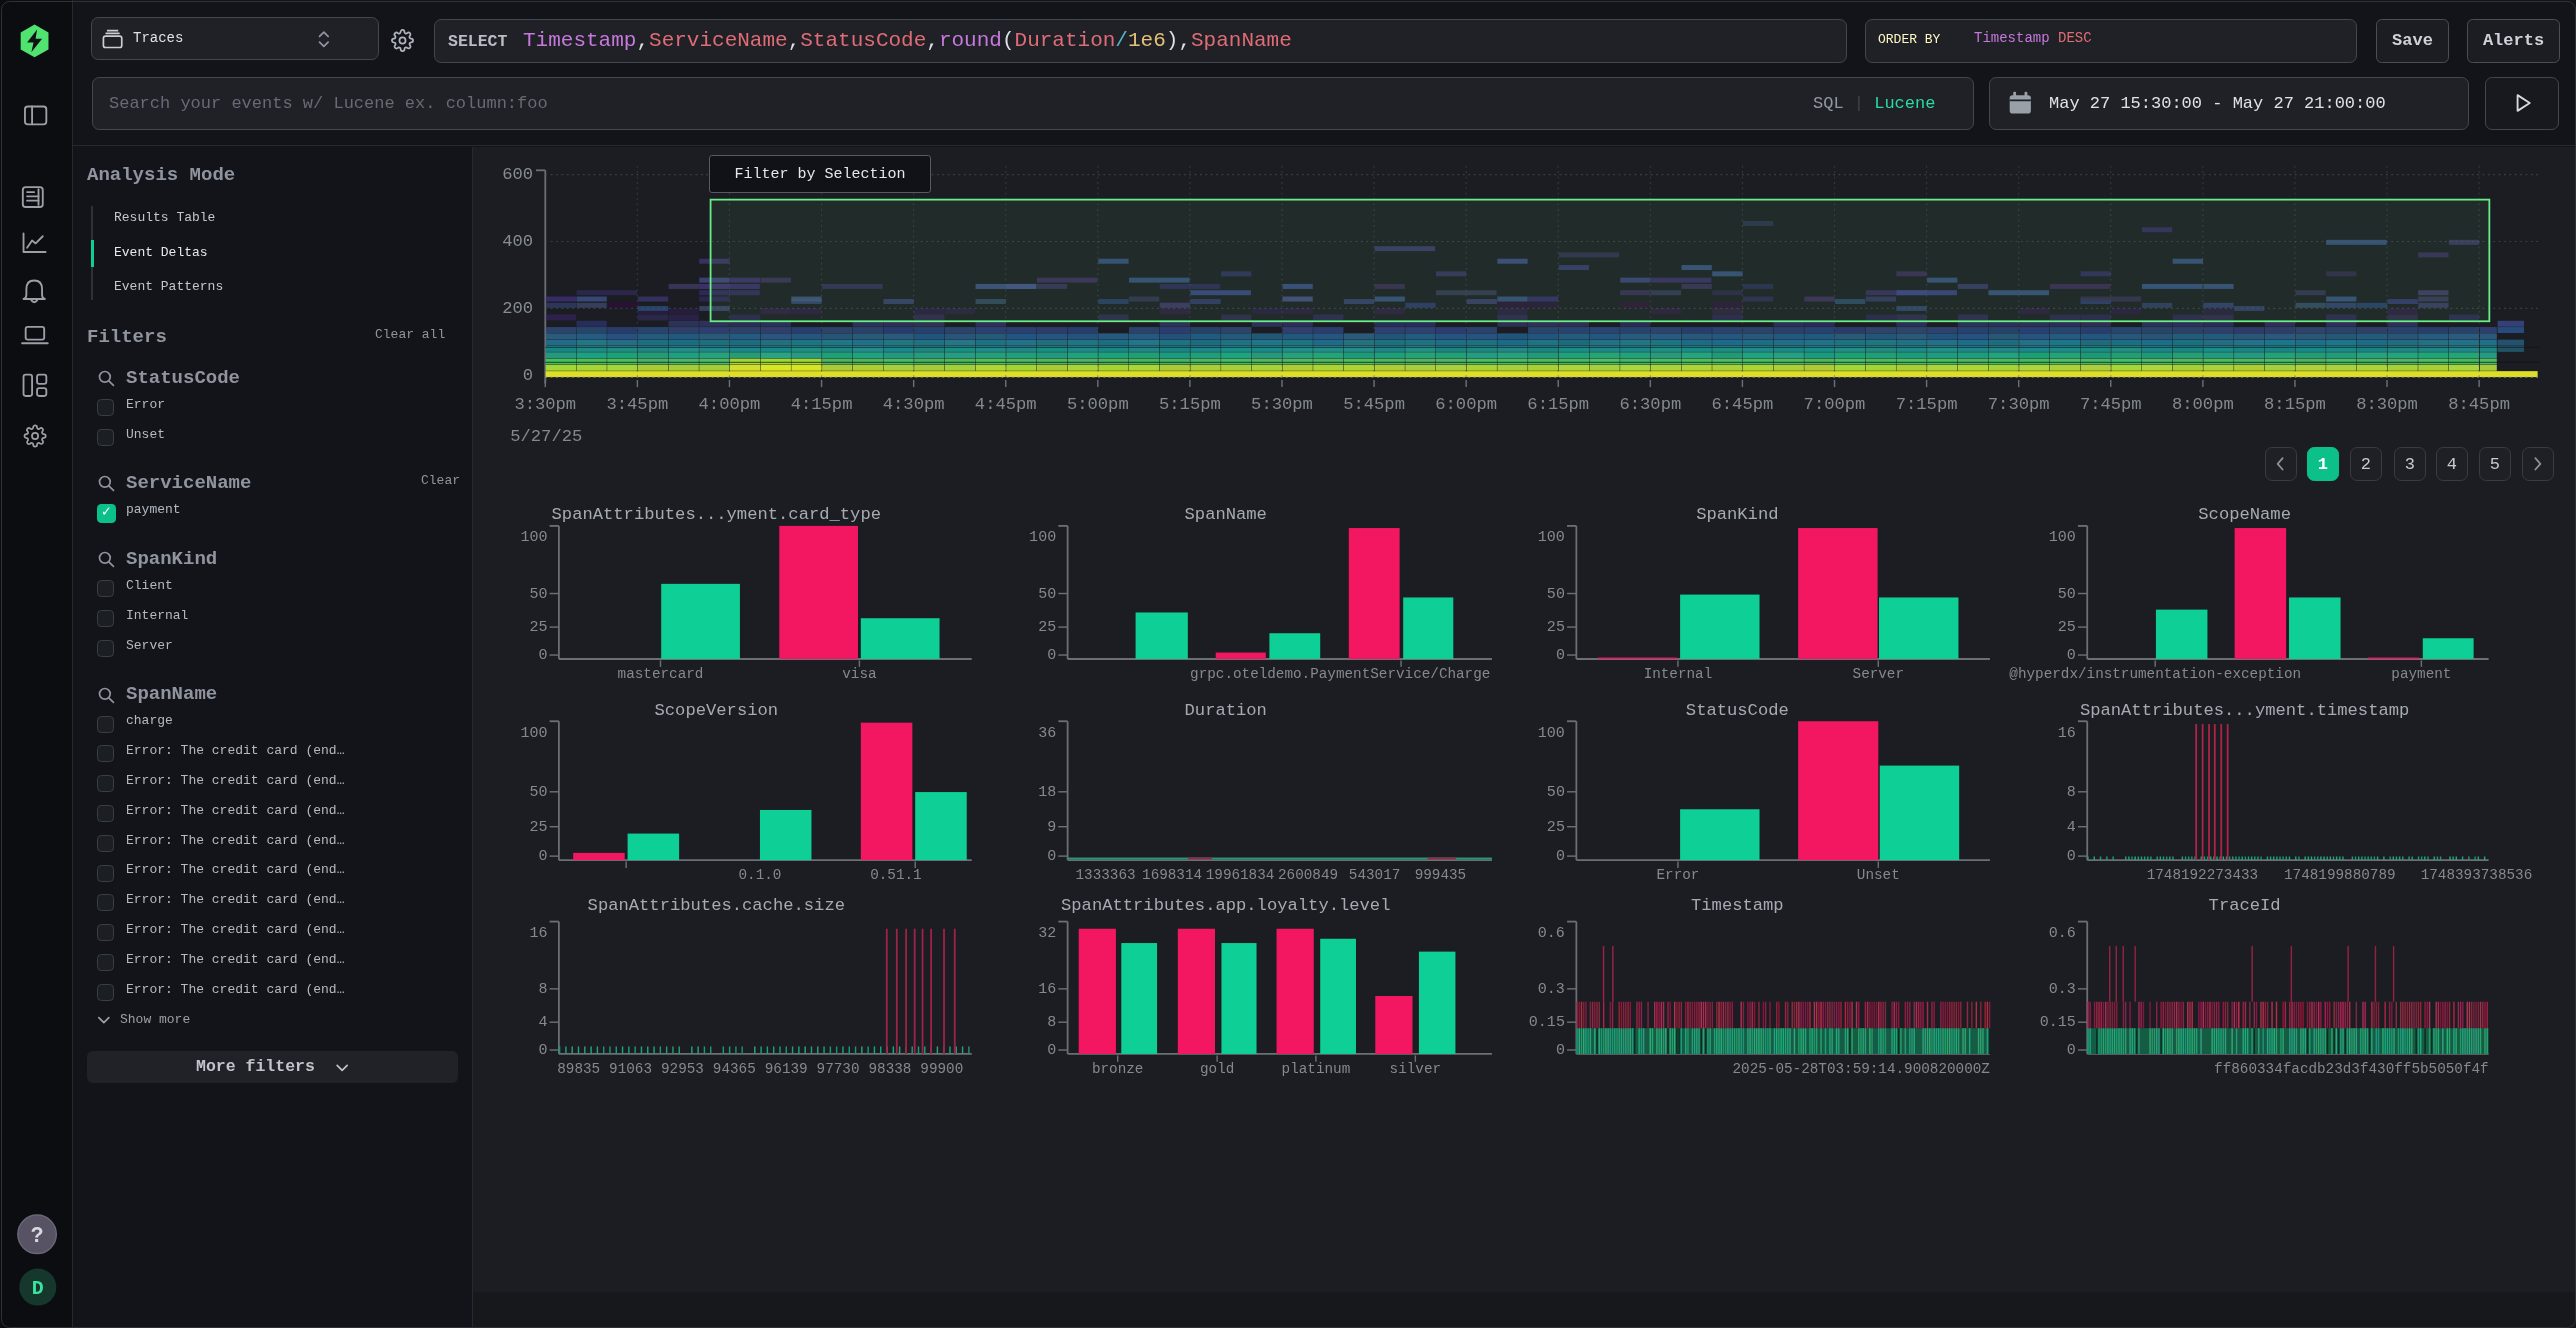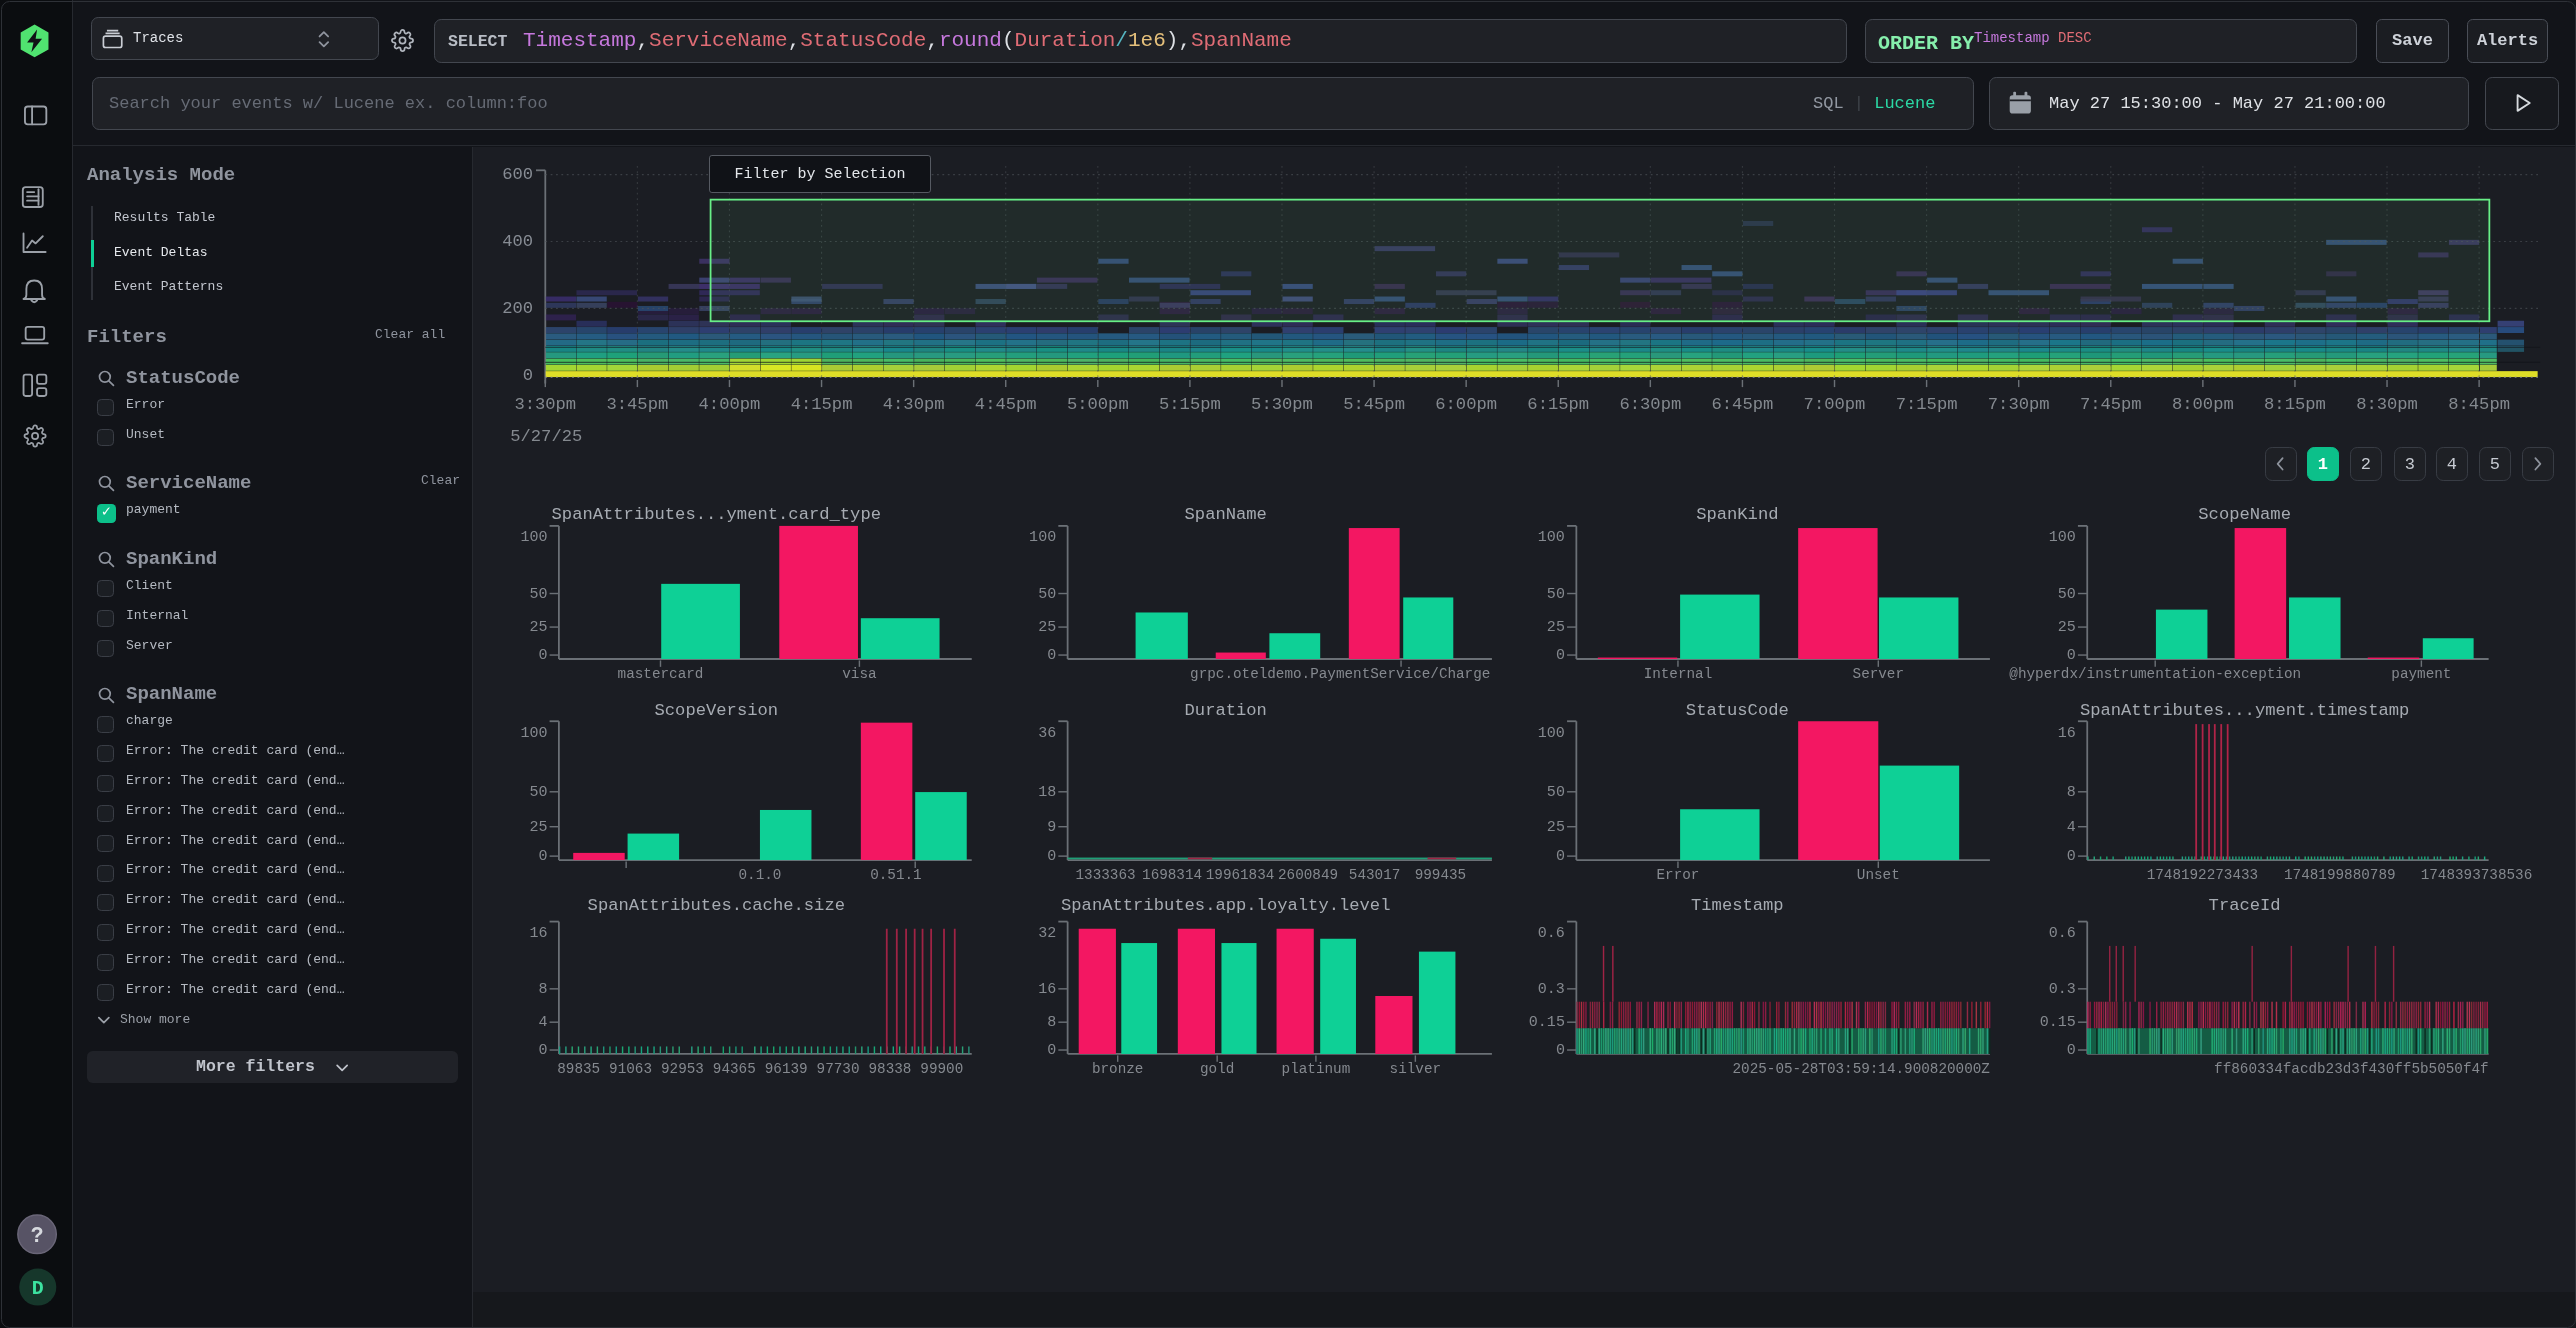--- a/index.html
+++ b/index.html
@@ -80,25 +80,25 @@
     <circle cx="12" cy="12" r="3.2"></circle>
     <path d="M19.4 15a1.65 1.65 0 0 0 .33 1.82l.06.06a2 2 0 1 1-2.83 2.83l-.06-.06a1.65 1.65 0 0 0-1.82-.33 1.65 1.65 0 0 0-1 1.51V21a2 2 0 1 1-4 0v-.09A1.65 1.65 0 0 0 9 19.4a1.65 1.65 0 0 0-1.82.33l-.06.06a2 2 0 1 1-2.83-2.83l.06-.06a1.65 1.65 0 0 0 .33-1.82 1.65 1.65 0 0 0-1.51-1H3a2 2 0 1 1 0-4h.09A1.65 1.65 0 0 0 4.6 9a1.65 1.65 0 0 0-.33-1.82l-.06-.06a2 2 0 1 1 2.83-2.83l.06.06a1.65 1.65 0 0 0 1.82.33H9a1.65 1.65 0 0 0 1-1.51V3a2 2 0 1 1 4 0v.09a1.65 1.65 0 0 0 1 1.51 1.65 1.65 0 0 0 1.82-.33l.06-.06a2 2 0 1 1 2.83 2.83l-.06.06a1.65 1.65 0 0 0-.33 1.82V9a1.65 1.65 0 0 0 1.51 1H21a2 2 0 1 1 0 4h-.09a1.65 1.65 0 0 0-1.51 1z"></path>
   </g>
 </svg>
 
 <div class="box" style="left:434px; top:18.6px; width:1413px; height:44px;"></div>
 <div class="abs" style="left:448px; top:31.5px; font-size:16.5px; font-weight:bold; color:#b8bdc5;">SELECT</div>
 <div class="abs" style="left:523px; top:29px; font-size:21px; letter-spacing:0;"><span style="color:#c678dd">Timestamp</span><span style="color:#dcdfe4">,</span><span style="color:#e06c75">ServiceName</span><span style="color:#dcdfe4">,</span><span style="color:#e06c75">StatusCode</span><span style="color:#dcdfe4">,</span><span style="color:#c678dd">round</span><span style="color:#dcdfe4">(</span><span style="color:#e06c75">Duration</span><span style="color:#56b6c2">/</span><span style="color:#e5c07b">1e6</span><span style="color:#dcdfe4">),</span><span style="color:#e06c75">SpanName</span></div>
 
 <div class="box" style="left:1865px; top:18.6px; width:492px; height:44px;"></div>
-<div class="abs" style="left:1878px; top:31.5px; font-size:20px; font-weight:bold; color:#86efac;">ORDER BY</div>
+<div class="abs" style="left:1878px; top:31.5px; font-size:13px; font-weight:normal; color:#fef9c3;">ORDER BY</div>
 <div class="abs" style="left:1974px; top:30px; font-size:14px;"><span style="color:#c678dd">Timestamp</span><span style="color:#e06c75"> DESC</span></div>
 
 <div class="btn" style="left:2376px; top:18.6px; width:73px; height:44px;">Save</div>
-<div class="btn" style="left:2467px; top:18.6px; width:81px; height:44px;">Alerts</div>
+<div class="btn" style="left:2467px; top:18.6px; width:93px; height:44px;">Alerts</div>
 
 <div class="box" style="left:92px; top:77px; width:1882px; height:53px;"></div>
 <div class="abs" style="left:109px; top:94px; font-size:17px; color:#666b75;">Search your events w/ Lucene ex. column:foo</div>
 <div class="abs" style="left:1813px; top:94px; font-size:17px; color:#9298a2;">SQL <span style="color:#3f434b">|</span> <span style="color:#2bd9a5">Lucene</span></div>
 
 <div class="box" style="left:1989px; top:77px; width:480px; height:53px;"></div>
 <svg class="abs" style="left:2008px; top:91px;" width="26" height="24" viewBox="0 0 36 34">
   <g fill="#9aa0a8">
     <rect x="2" y="6" width="30" height="26" rx="4"></rect>
     <rect x="7" y="1" width="4" height="8" rx="1.5"></rect>

